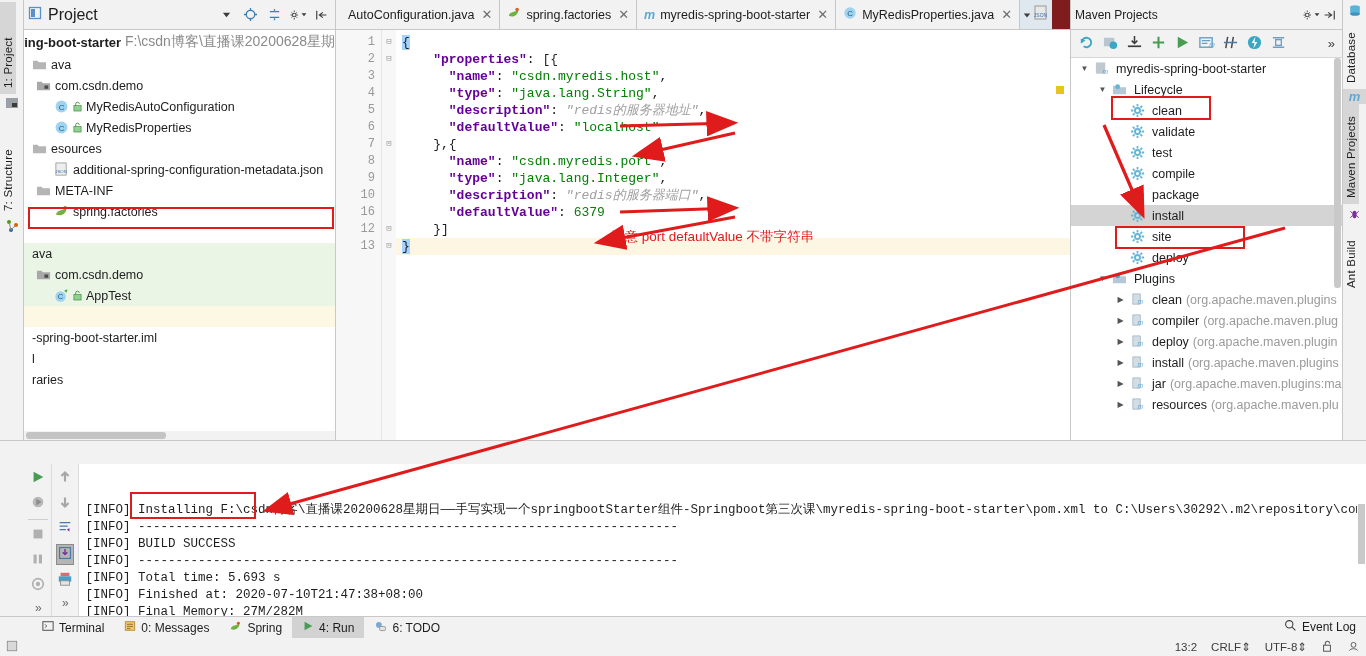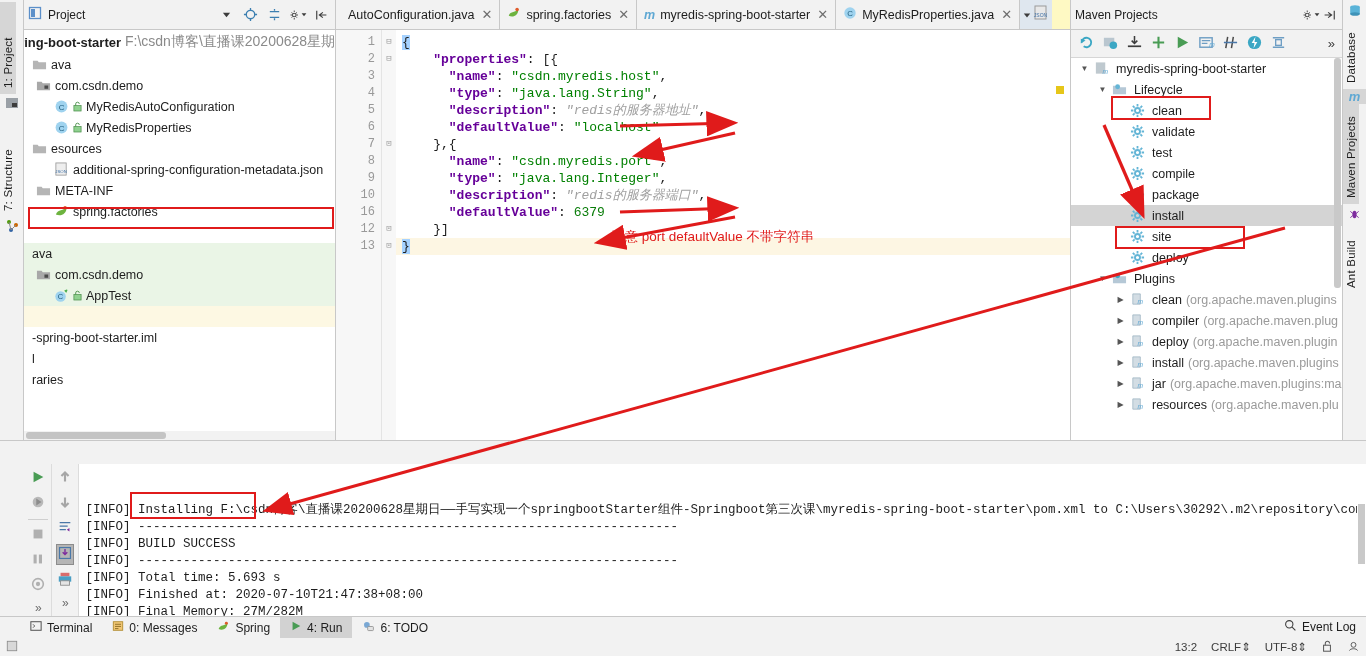--- a/index.html
+++ b/index.html
@@ -37,21 +37,21 @@
 
   
   #project-panel {
     position: absolute; left: 24px; top: 0; width: 312px; height: 440px;
     background: #ffffff; border-right: 1px solid #c8c8c8;
   }
   #project-header {
     height: 30px; background: #f2f2f2; border-bottom: 1px solid #c8c8c8;
     display: flex; align-items: center; padding: 0 4px; gap: 6px;
   }
-  #project-header .title { font-size: 12px; flex: 0 0 auto; }
+  #project-header .title { font-size: 16px; flex: 0 0 auto; }
   #project-header .spacer { flex: 1 1 auto; }
   .hdr-btn { width: 18px; height: 18px; display: flex; align-items: center; justify-content: center; cursor: default; }
   #proj-tree { position: relative; height: 410px; overflow: hidden; font-size: 12.5px; }
   .trow {
     display: flex; align-items: center; height: 21px; gap: 4px;
     padding-left: 4px; white-space: nowrap; cursor: default;
   }
   .trow .lbl { font-size: 12.5px; }
   .trow.green { background: #eaf5e6; }
   .trow.yellow { background: #fdf8e3; }
@@ -59,21 +59,21 @@
   .badge-lock { width: 9px; height: 11px; flex: 0 0 auto; }
   #proj-hscroll {
     position: absolute; left: 0; bottom: 0; height: 9px; width: 100%;
     background: #f2f2f2;
   }
   #proj-hscroll .thumb { height: 7px; margin-top:1px; width: 140px; background: #c4c4c4; border-radius: 3px; margin-left: 2px;}
   .red-box { position: absolute; border: 2px solid #e01b1b; pointer-events: none; }
 
   
   #editor-area { position: absolute; left: 336px; top: 0; width: 734px; height: 440px; background: #fff; }
-  #tabs { height: 30px; background: #fef9c3; border-bottom: 1px solid #c8c8c8; display: flex; align-items: stretch; }
+  #tabs { height: 30px; background: #7f1d1d; border-bottom: 1px solid #c8c8c8; display: flex; align-items: stretch; }
   .etab {
     display: flex; align-items: center; gap: 5px; padding: 0 7px;
     border-right: 1px solid #c8c8c8; font-size: 12.5px; white-space: nowrap; cursor: default;
     background: #f2f2f2;
   }
   .etab .x { color: #6e6e6e; font-size: 13px; margin-left: 2px; }
   #tabs-overflow { display:flex; align-items:center; gap:2px; padding: 0 3px; background:#dfe7ef; }
 
   #code-wrap { position: relative; height: 410px; background: #fff; display: flex; font-family: "Liberation Mono", monospace; }
   #gutter {
@@ -122,21 +122,21 @@
   #run-header { height:22px; display:flex; align-items:center; gap:6px; padding-left:26px; font-size:12px; border-bottom:1px solid #d9d9d9; }
   #run-body { position:absolute; left:0; top:23px; right:0; bottom:0; display:flex; }
   #run-side { width:26px; background:#f2f2f2; }
   #run-tools1, #run-tools2 { width:28px; background:#f2f2f2; display:flex; flex-direction:column; align-items:center; gap:6px; padding-top:5px; border-right:1px solid #dcdcdc;}
   #console { flex:1 1 auto; background:#fff; font-family:"Liberation Mono", monospace; font-size:12.5px; padding:4px 0 0 6px; overflow:hidden; position:relative; white-space:pre; line-height:17px; }
   #console .ln { height:17px; }
   #console-vscroll { position:absolute; right:0; top:0; width:9px; bottom:0; background:#fff; }
   #console-vscroll .thumb { position:absolute; top:40px; right:1px; width:7px; height:60px; background:#c9c9c9; }
 
   
-  #bottom-tabs { position:absolute; left:0; top:616px; width:1366px; height:22px; background:#f2f2f2; border-top:1px solid #c8c8c8; display:flex; align-items:center; padding-left:20px; }
+  #bottom-tabs { position:absolute; left:0; top:616px; width:1366px; height:22px; background:#f2f2f2; border-top:1px solid #c8c8c8; display:flex; align-items:center; padding-left:32px; }
   .btab { display:flex; align-items:center; gap:5px; padding:2px 10px; font-size:12px; cursor:default; height:22px; }
   .btab.sel { background:#d2d2d2; }
   #status-bar { position:absolute; left:0; top:638px; width:1366px; height:18px; background:#f2f2f2; display:flex; align-items:center; padding:0 6px; font-size:11.5px; color:#3c3c3c; }
   #status-bar .right { margin-left:auto; display:flex; align-items:center; gap:14px; }
   #eventlog { position:absolute; right:10px; top:619px; display:flex; align-items:center; gap:5px; font-size:12px; }
   #watermark { position:absolute; right:60px; top:638px; color:#cfcfcf; font-size:12px; letter-spacing:.5px; }
 
   
   #overlay { position:absolute; left:0; top:0; width:1366px; height:656px; pointer-events:none; }
 </style>

